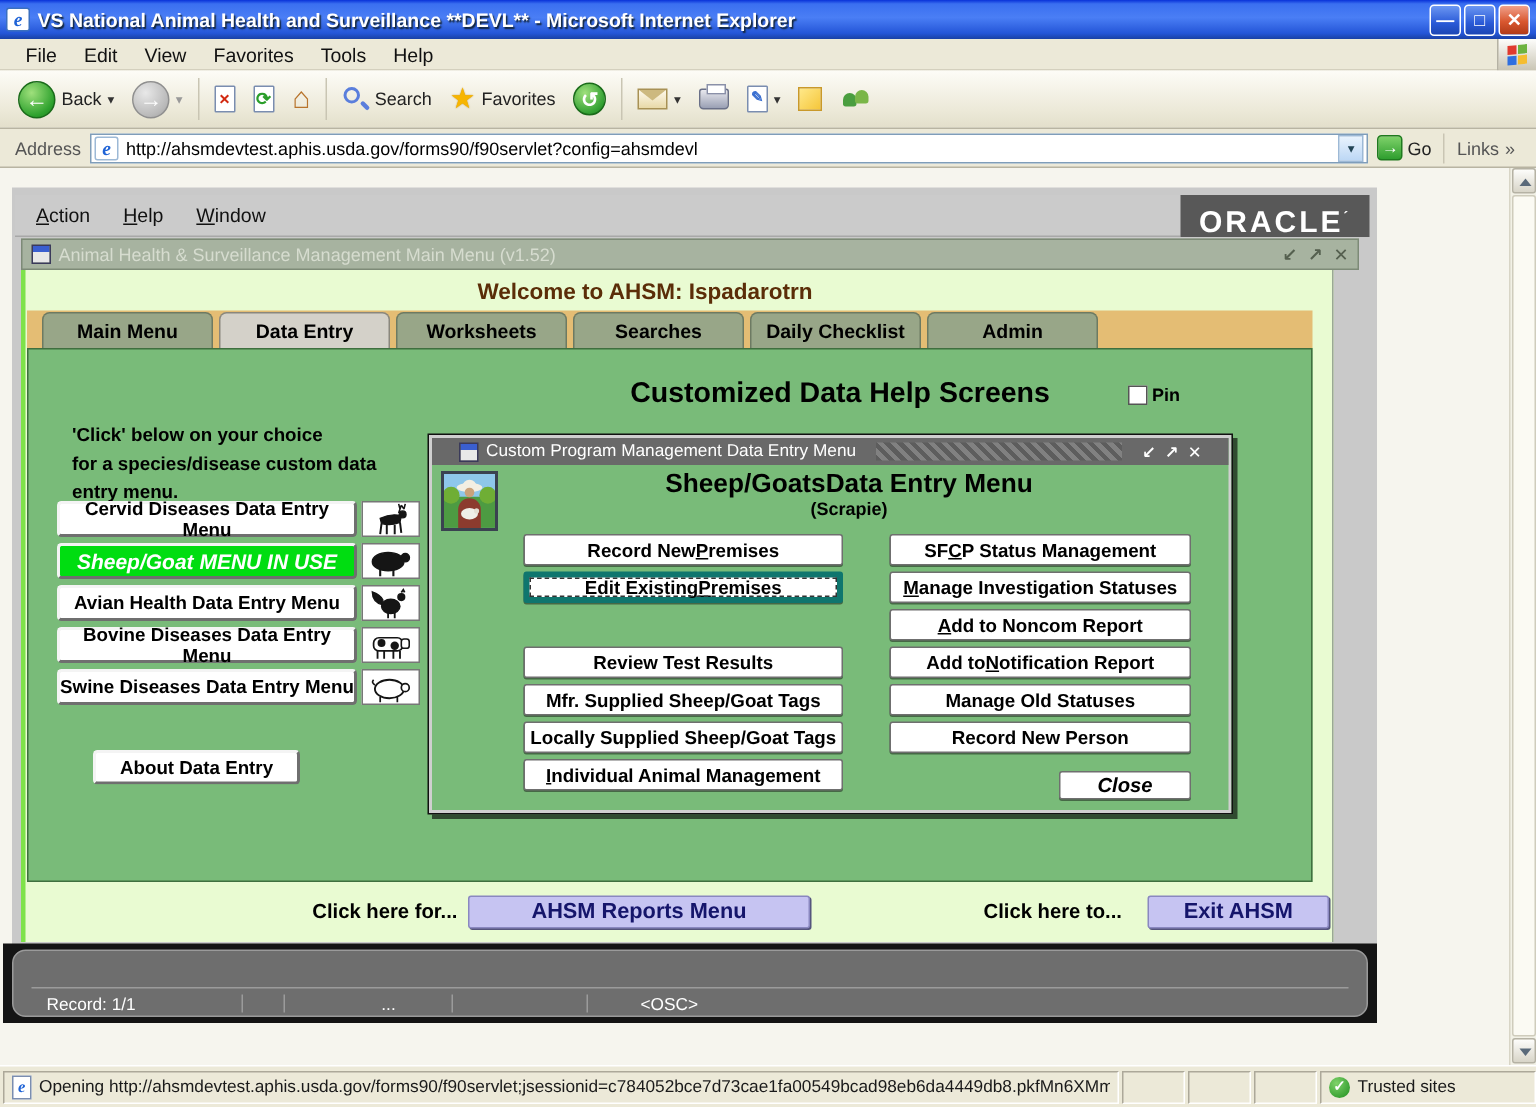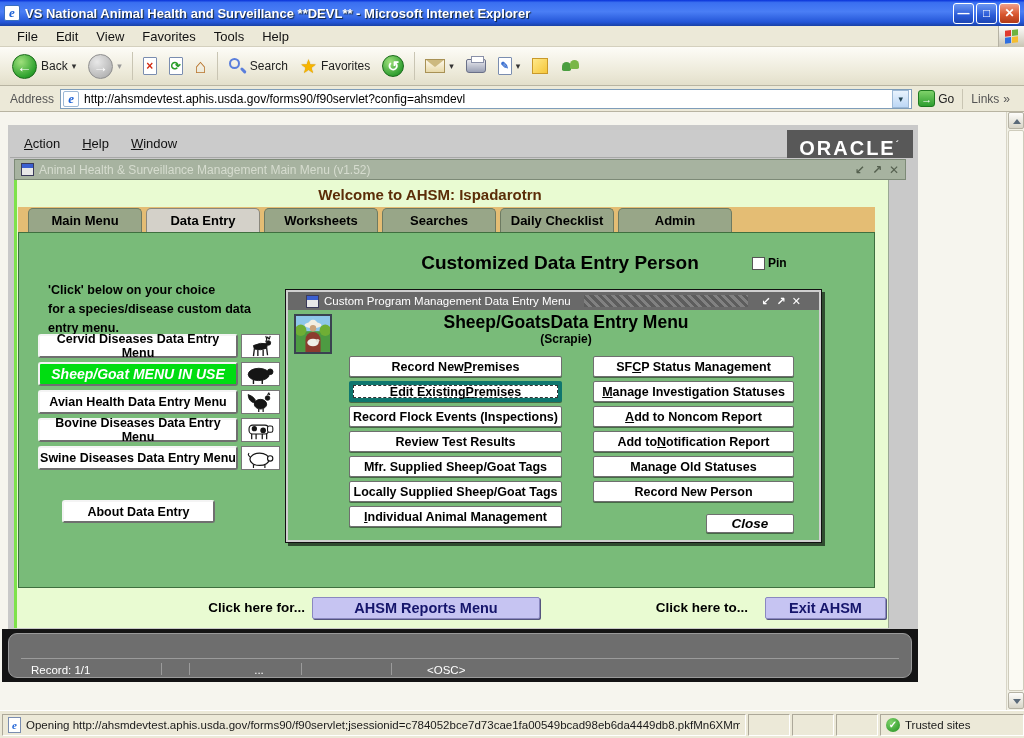--- a/index.html
+++ b/index.html
@@ -110,21 +110,21 @@
     font:bold 12.5px/19px "Liberation Sans",sans-serif;color:#000;}
 
   .btn-white{background:#fff;border:2px solid;border-color:#f4f4f4 #6f6f6f #6f6f6f #f4f4f4;
     border-radius:3px;text-align:center;color:#000;font:bold 12.5px "Liberation Sans",sans-serif;
     display:flex;align-items:center;justify-content:center;}
   .species-btn{position:absolute;left:38px;width:200px;height:24px;}
   .species-btn.active{background:#00dd11;color:#fff;font-size:14px;font-style:italic;}
   .animal-box{position:absolute;left:241px;width:39px;height:24px;background:#fff;border:1px solid #777;
     display:flex;align-items:center;justify-content:center;}
   .animal-box svg{width:37px;height:22px;}
-  .about-btn{position:absolute;left:62px;top:500px;width:153px;height:23px;}
+  .about-btn{position:absolute;left:62px;top:500px;width:138px;height:23px;}
 
   
   .dialog{position:absolute;left:285px;top:289px;width:537px;height:254px;background:#79bb79;
     border:1px solid #111;box-shadow:inset 0 0 0 2px #cfcfcf,3px 3px 0 rgba(0,0,0,.6);}
   .dlg-titlebar{position:absolute;left:2px;top:2px;right:2px;height:18px;background:#696969;
     display:flex;align-items:center;gap:5px;padding:0 18px;color:#fff;
     font:11.5px "Liberation Sans",sans-serif;}
   .dlg-pattern{flex:1;height:12px;margin:0 8px;
     background:repeating-linear-gradient(45deg,#5d5d5d 0 3px,#818181 3px 6px);}
   .dlg-controls{display:flex;gap:6px;color:#fff;font:bold 11px "DejaVu Sans",sans-serif;}
@@ -318,21 +318,21 @@
   <div class="tabstrip">
     <span class="tab">Main Menu</span>
     <span class="tab selected">Data Entry</span>
     <span class="tab">Worksheets</span>
     <span class="tab">Searches</span>
     <span class="tab">Daily Checklist</span>
     <span class="tab">Admin</span>
   </div>
 
   <div class="green-panel"></div>
-  <div class="panel-heading">Customized Data Entry Person</div>
+  <div class="panel-heading">Customized Data Help Screens</div>
   <div class="pin-wrap">
     <span class="pin-box"></span>
     <span>Pin</span>
   </div>
   <div class="instructions">
     <div>'Click' below on your choice</div>
     <div>for a species/disease custom data</div>
     <div>entry menu.</div>
   </div>
 
@@ -423,25 +423,20 @@
     <div class="dlg-btn lcol" style="top:66px">
         <span>Record New </span>
         <span class="u">P</span>
         <span>remises</span>
       </div>
     <div class="dlg-btn lcol focused" style="top:91px">
         <span>Edit Existing </span>
         <span class="u">P</span>
         <span>remises</span>
       </div>
-    <div class="dlg-btn lcol" style="top:116px">
-        <span>Record Flock Events (Inspections)</span>
-        <span class="u"></span>
-        <span></span>
-      </div>
     <div class="dlg-btn lcol" style="top:141px">
         <span>Review Test Results</span>
         <span class="u"></span>
         <span></span>
       </div>
     <div class="dlg-btn lcol" style="top:166px">
         <span>Mfr. Supplied Sheep/Goat Tags</span>
         <span class="u"></span>
         <span></span>
       </div>

